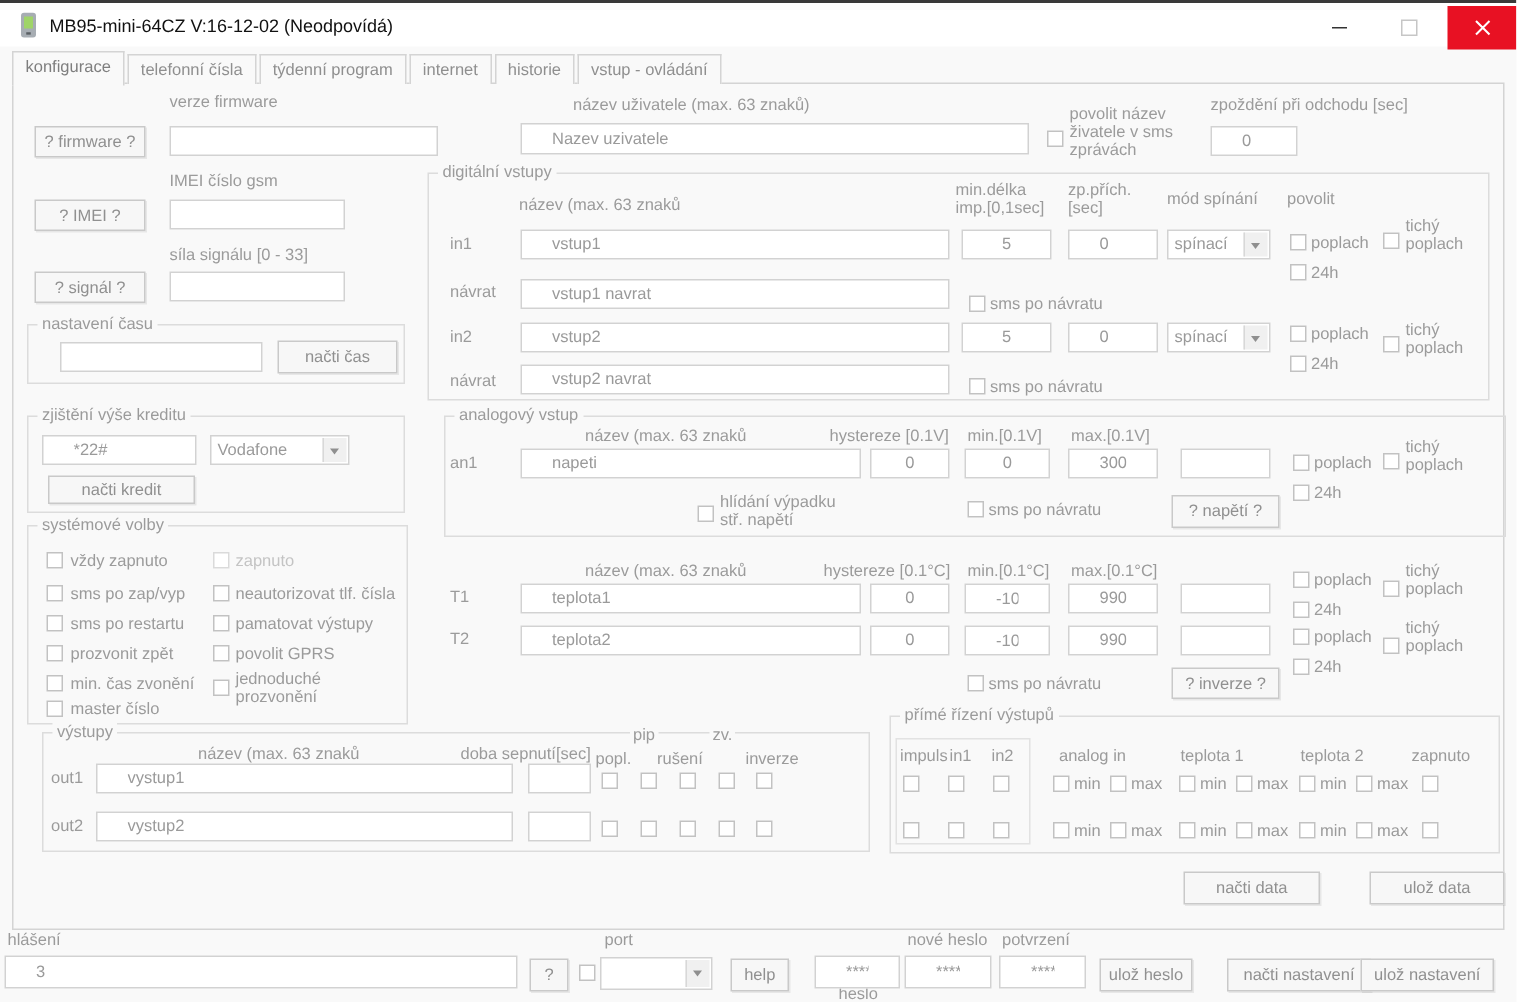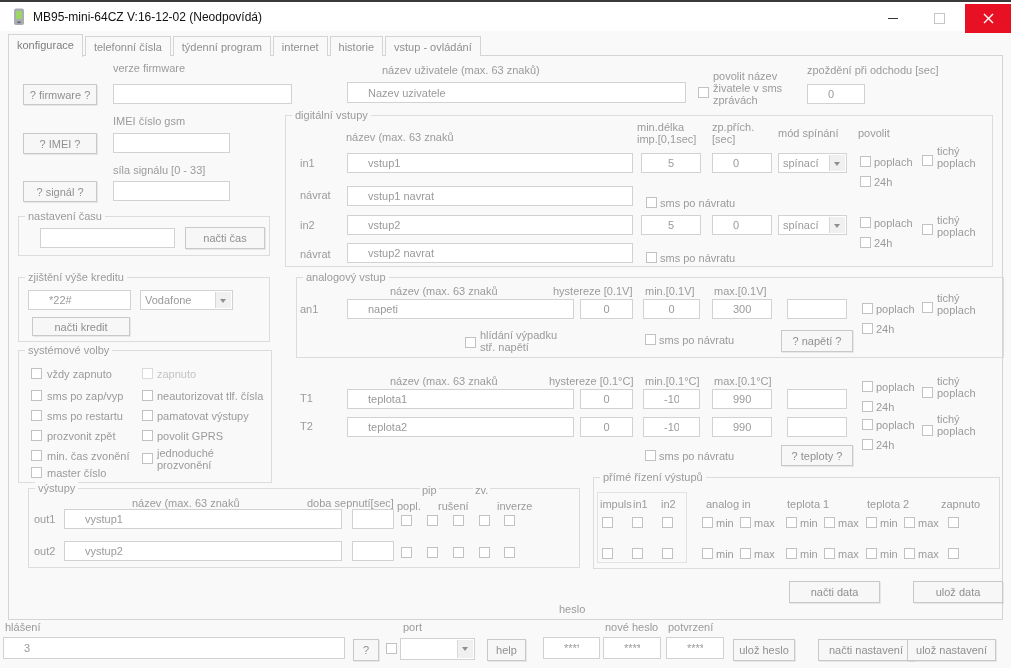--- a/index.html
+++ b/index.html
@@ -239,21 +239,21 @@
   <input class="I ctr" style="left: 787px; top: 417px; width: 60px;">
   <span class="C" style="left:862px;top:419px;"></span>
   <span class="L" style="left:876px;top:419px;">poplach</span>
   <span class="C" style="left:922px;top:425px;"></span>
   <span class="L wrap" style="left:937px;top:413px;width:50px;">tichý poplach</span>
   <span class="C" style="left:862px;top:439px;"></span>
   <span class="L" style="left:876px;top:439px;">24h</span>
 
   <span class="C" style="left:645px;top:450px;"></span>
   <span class="L" style="left:659px;top:450px;">sms po návratu</span>
-  <div class="B" style="left:781px;top:445px;width:72px;height:21px;">? teploty ?</div>
+  <div class="B" style="left:781px;top:445px;width:72px;height:21px;">? inverze ?</div>
 
   <div class="G" style="left:28px;top:488px;width:552px;height:80px;">
     <span class="GT">výstupy</span>
   </div>
   <span class="L" style="left:132px;top:497px;">název (max.  63 znaků</span>
   <span class="L" style="left:307px;top:497px;">doba sepnutí[sec]</span>
   <span class="L" style="left:397px;top:500px;">popl.</span>
   <span class="L" style="left:420px;top:484px;background:#f9f9f9;padding:0 2px;">pip</span>
   <span class="L" style="left:438px;top:500px;">rušení</span>
   <span class="L" style="left:473px;top:484px;background:#f9f9f9;padding:0 2px;">zv.</span>
@@ -329,21 +329,21 @@
   <span class="L" style="left:5px;top:621px;">hlášení</span>
   <input class="I" style="left: 3px; top: 637px; width: 342px; height: 22px;" value="3">
   <div class="B" style="left:353px;top:639px;width:26px;height:22px;">?</div>
   <span class="C" style="left:386px;top:643px;"></span>
   <span class="L" style="left:403px;top:621px;">port</span>
   <div class="DD" style="left:400px;top:638px;width:75px;height:22px;">
     <span class="DDt"></span>
     <span class="DDb"></span>
   </div>
   <div class="B" style="left:487px;top:639px;width:39px;height:22px;">help</div>
-  <span class="L" style="left:545px;top:603px;padding-left:14px;">heslo</span>
+  <span class="L" style="left:545px;top:657px;padding-left:14px;">heslo</span>
   <input class="I" style="left: 543px; top: 637px; width: 57px; height: 22px;" value="****">
   <span class="L" style="left:605px;top:621px;">nové heslo</span>
   <input class="I" style="left: 603px; top: 637px; width: 58px; height: 22px;" value="****">
   <span class="L" style="left:668px;top:621px;">potvrzení</span>
   <input class="I" style="left: 666px; top: 637px; width: 58px; height: 22px;" value="****">
   <div class="B" style="left:733px;top:639px;width:62px;height:22px;">ulož heslo</div>
   <div class="B" style="left:818px;top:639px;width:96px;height:22px;">načti nastavení</div>
   <div class="B" style="left:907px;top:639px;width:89px;height:22px;">ulož nastavení</div>
 
 </div>

